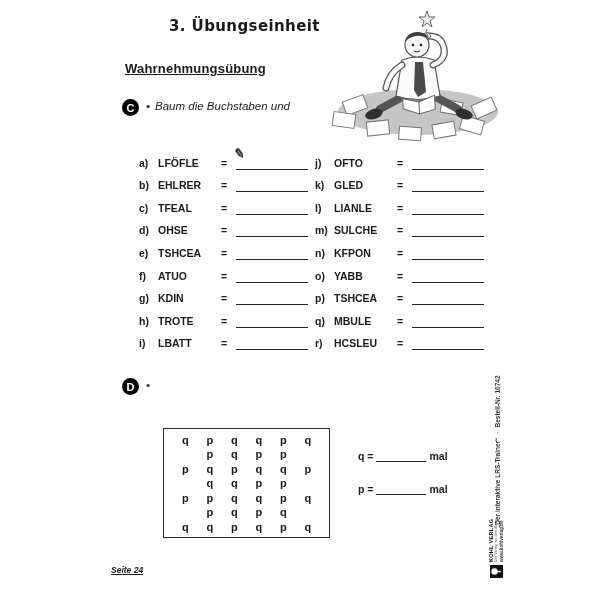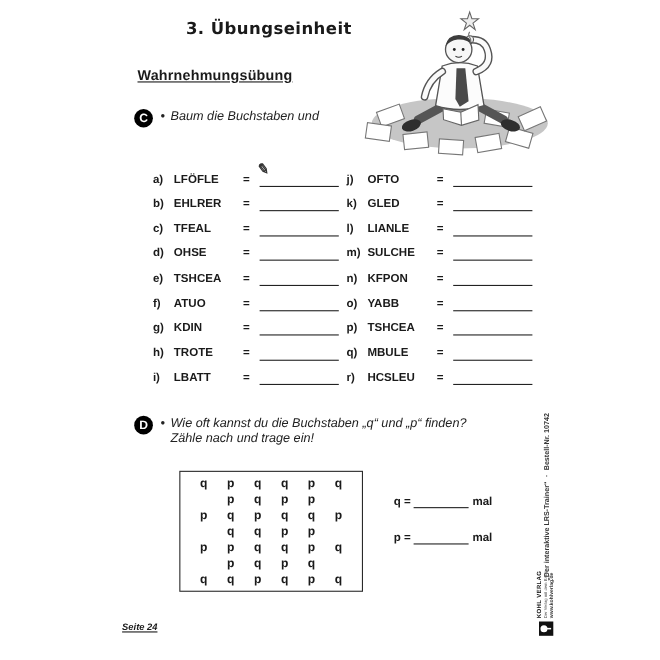--- a/index.html
+++ b/index.html
@@ -231,22 +231,21 @@
         <span class="item-letters">HCSLEU</span>
         <span class="item-eq">=</span>
         <span class="item-line"></span>
       </div>
     </div>
 
   <div class="badge badge-d">D</div>
   <div class="instr instr-d">
     <span class="bullet">•</span>
     <span>
-      <span>Wie oft kannst du die Buchstaben „q“ und „p“ finden?</span><br>
-      <span>Zähle nach und trage ein!</span>
+      <br>
     </span>
   </div>
 
   <div class="qp-box">
       <div class="grid-row">
         <span class="grid-letter">q</span>
         <span class="grid-letter">p</span>
         <span class="grid-letter">q</span>
         <span class="grid-letter">q</span>
         <span class="grid-letter">p</span>

